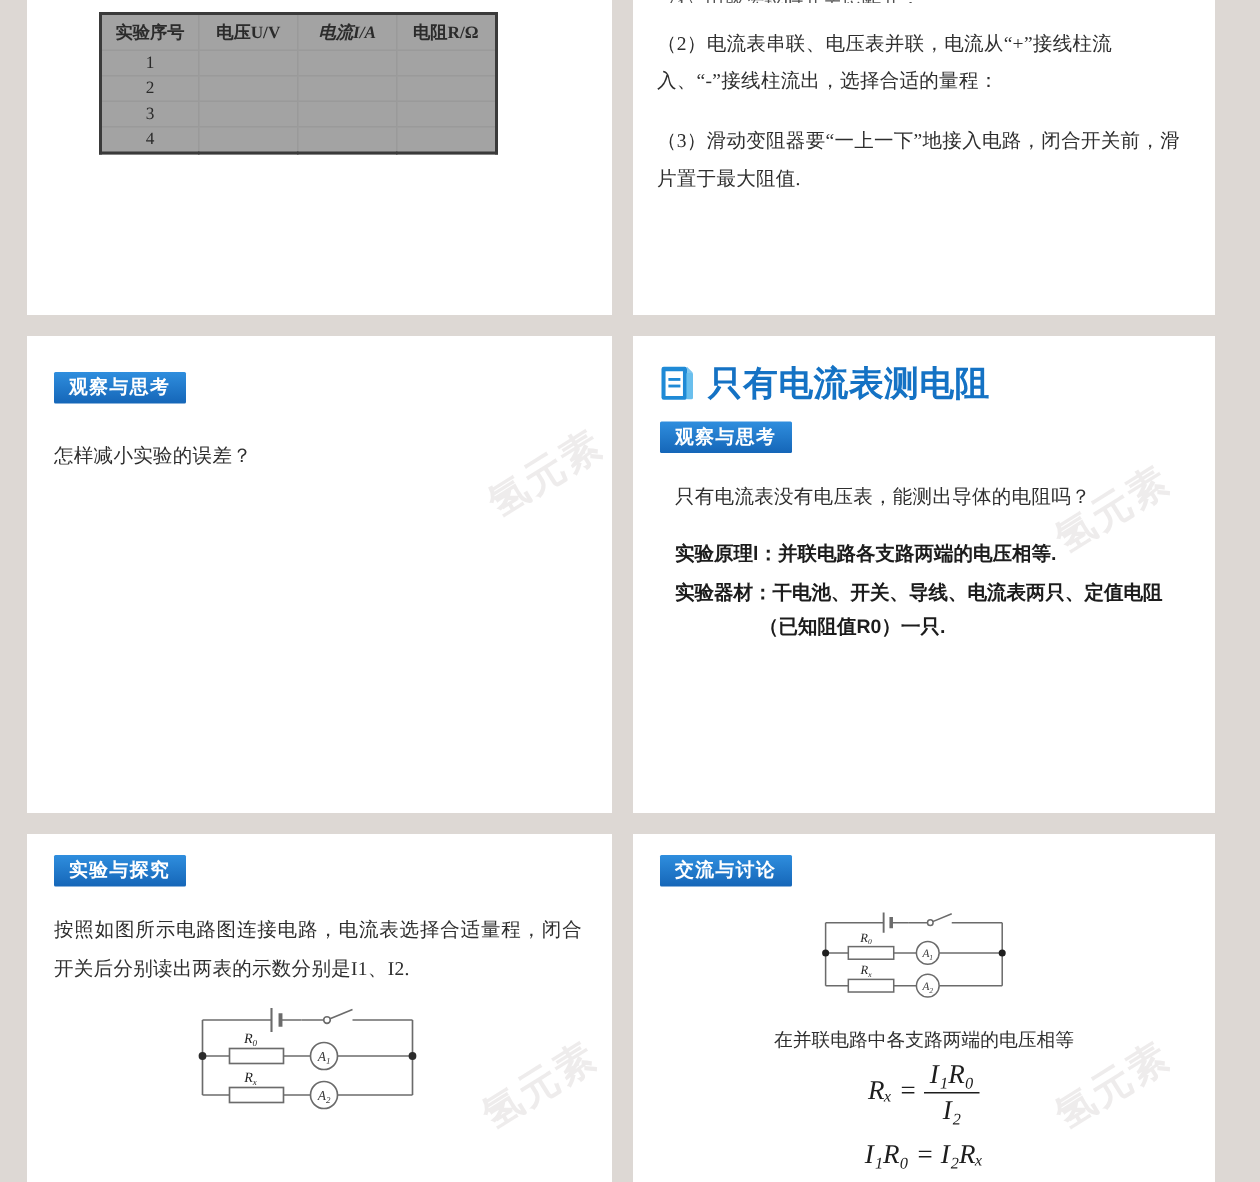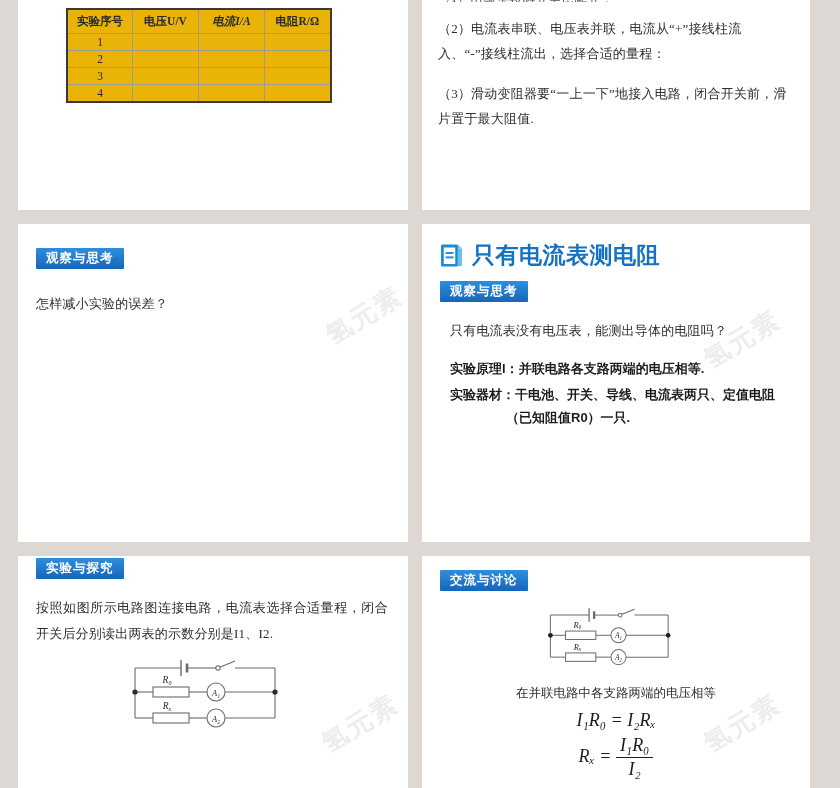--- a/index.html
+++ b/index.html
@@ -24,21 +24,21 @@
   .p-ml { left: 18px;  top: 224px; width: 390px; height: 318px; }
   .p-mr { left: 422px; top: 224px; width: 388px; height: 318px; }
   .p-bl { left: 18px;  top: 556px; width: 390px; height: 240px; }
   .p-br { left: 422px; top: 556px; width: 388px; height: 240px; }
 
   
   .exp-table {
     border-collapse: collapse;
     margin: 16px auto 13px 48px;
     border: 2px solid #3a3a3a;
-    background: #eab308;
+    background: #a3a3a3;
   }
   .exp-table th, .exp-table td {
     border: 1px solid #9a9a9a;
     font-size: 11.5px;
     color: #2b2b2b;
     text-align: center;
     font-family: "Liberation Serif", "DejaVu Serif", serif;
   }
   .exp-table th { padding: 4px 9px; font-weight: 600; white-space: nowrap; }
   .exp-table td { height: 17px; padding: 1px 6px; }
@@ -223,21 +223,21 @@
         </div>
         <div class="bold-line" style="margin-top:4px;">
           <span>实验器材：</span><span>干电池、开关、导线、电流表两只、定值电阻</span>
         </div>
         <div class="bold-line indent-line">（已知阻值R0）一只.</div>
       </div>
     </div>
   </div>
 
   <div class="panel p-bl">
-    <div style="padding:2px 20px 0 18px;">
+    <div style="padding:14px 20px 0 18px;">
       <span class="tag">实验与探究</span>
       <div class="body-text" style="margin-top:16px;text-align:justify;">按照如图所示电路图连接电路，电流表选择合适量程，闭合开关后分别读出两表的示数分别是I1、I2.</div>
     </div>
     <div class="circuit-wrap" style="margin-top:10px;">
       <svg width="180" height="88" viewBox="0 0 180 88">
         <g stroke="#6b6b6b" stroke-width="1.1" fill="none">
 
           <path d="M12 12 H58"></path>
           <path d="M78 12 H95"></path>
           <path d="M112 12 H152"></path>
@@ -308,31 +308,31 @@
         <circle cx="152" cy="36" r="2.8" fill="#1f1f1f"></circle>
         <text x="44" y="27" font-family="Liberation Serif, serif" font-style="italic" font-size="10" fill="#1f1f1f" text-anchor="middle">R<tspan font-size="6" dy="2">0</tspan></text>
         <text x="44" y="53" font-family="Liberation Serif, serif" font-style="italic" font-size="10" fill="#1f1f1f" text-anchor="middle">R<tspan font-size="6" dy="2">x</tspan></text>
         <text x="93" y="39.5" font-family="Liberation Serif, serif" font-style="italic" font-size="9" fill="#3a3a3a" text-anchor="middle">A<tspan font-size="6" dy="2">1</tspan></text>
         <text x="93" y="65.5" font-family="Liberation Serif, serif" font-style="italic" font-size="9" fill="#3a3a3a" text-anchor="middle">A<tspan font-size="6" dy="2">2</tspan></text>
       </svg>
     </div>
 
     <div class="caption">在并联电路中各支路两端的电压相等</div>
 
-    <div class="formula f1">
-      <span>I₁R₀ = I₂Rₓ</span>
-    </div>
-
     <div class="formula f2">
       <span>Rₓ =</span>
       <span class="frac">
         <span class="num">I₁R₀</span>
         <span class="den">I₂</span>
       </span>
     </div>
+
+    <div class="formula f1">
+      <span>I₁R₀ = I₂Rₓ</span>
+    </div>
   </div>
 
   <div class="wm wm-a">氢元素</div>
   <div class="wm wm-b">氢元素</div>
   <div class="wm wm-c">氢元素</div>
   <div class="wm wm-d">氢元素</div>
 
 </div>
 
 </body></html>

